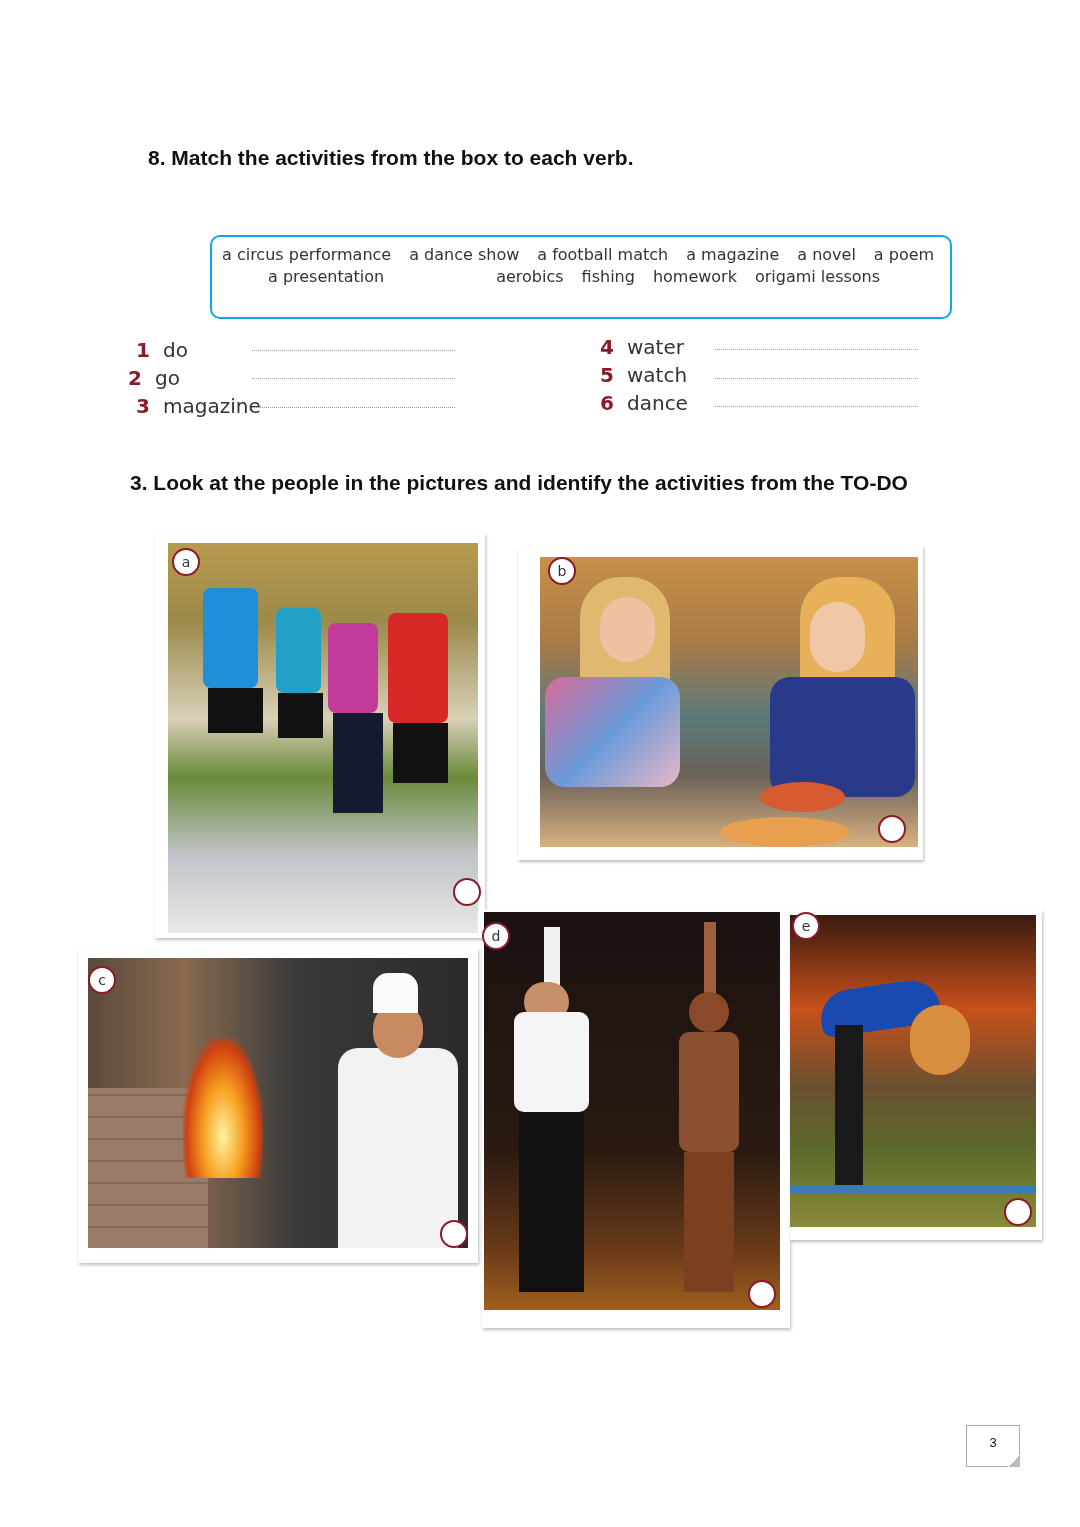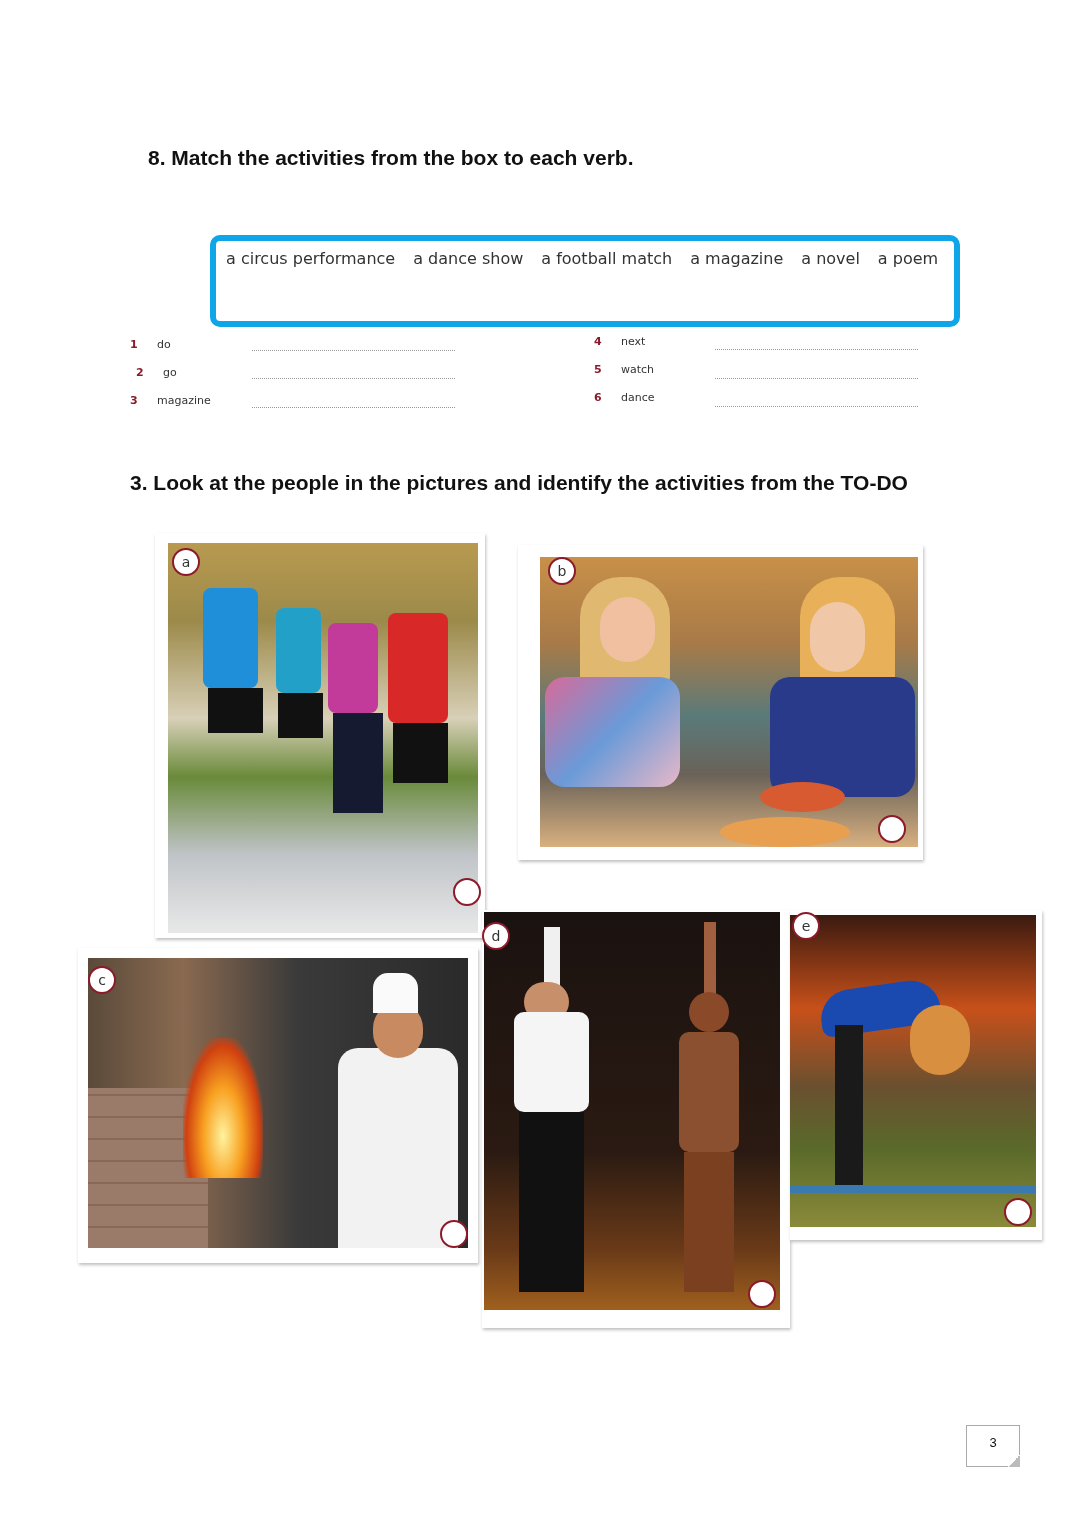--- a/index.html
+++ b/index.html
@@ -1,50 +1,53 @@
 <!DOCTYPE html>
 <html><head>
 <meta charset="utf-8">
 <style>
   html,body{margin:0;padding:0;background:#fff;}
   body{width:1080px;height:1527px;position:relative;overflow:hidden;font-family:"Liberation Sans",sans-serif;color:#111;}
   .abs{position:absolute;}
   .heading{font-weight:bold;font-size:21px;line-height:25px;}
-  .wordbox{position:absolute;left:210px;top:235px;width:738px;height:80px;border:6px solid #0ea5e9;border-radius:10px;font-family:"DejaVu Sans",sans-serif;font-size:16px;color:#333;}
+  .wordbox{position:absolute;left:210px;top:235px;width:738px;height:80px;border:2px solid #0ea5e9;border-radius:10px;font-family:"DejaVu Sans",sans-serif;font-size:16px;color:#333;}
   .wb-line{position:absolute;white-space:nowrap;}
   .wb-line span{margin-right:18px;}
-  .verb-row{position:absolute;font-family:"DejaVu Sans",sans-serif;font-size:11px;color:#333;}
+  .verb-row{position:absolute;font-family:"DejaVu Sans",sans-serif;font-size:20px;color:#333;margin-left:6px;}
   .verb-num{color:#8b1a2a;font-weight:bold;display:inline-block;width:27px;}
   .blank{position:absolute;height:1px;border-bottom:1px dotted #999;width:203px;}
   .photo{position:absolute;background:#fff;box-shadow:1px 2px 3px rgba(0,0,0,.25);}
   .photo .img{position:absolute;overflow:hidden;}
   .badge{position:absolute;width:24px;height:24px;border-radius:50%;background:#fff;border:2px solid #8b1a2a;font-family:"DejaVu Sans",sans-serif;font-size:14px;line-height:24px;text-align:center;color:#333;}
   .ans{position:absolute;width:24px;height:24px;border-radius:50%;background:#fff;border:2px solid #8b1a2a;}
   .pageno{position:absolute;left:966px;top:1425px;width:52px;height:40px;border:1px solid #aaa;background:#fff;font-size:13px;text-align:center;line-height:34px;}
   .pageno:after{content:"";position:absolute;right:-1px;bottom:-1px;width:12px;height:12px;background:linear-gradient(135deg,#fff 50%,#bbb 50%);}
 </style>
 </head>
 <body>
 
 <div class="abs heading" style="left:148px;top:145px;">8.  Match the activities from the box to each verb.</div>
 
 <div class="wordbox">
   <div class="wb-line" style="left:10px;top:8px;">
     <span>a circus performance</span><span>a dance show</span><span>a football match</span><span>a magazine</span><span>a novel</span><span style="margin-right:0">a poem</span>
   </div>
+  <div class="wb-line" style="left:56px;top:30px;">
+    <span style="margin-right:112px">a presentation</span><span>aerobics</span><span>fishing</span><span>homework</span><span>origami lessons</span>
+  </div>
 </div>
 
 <div class="verb-row" style="left:130px;top:338px;"><span class="verb-num">1</span><span>do</span></div>
 <div class="blank" style="left:252px;top:349px;"></div>
-<div class="verb-row" style="left:136px;top:366px;"><span class="verb-num">2</span><span>go</span></div>
+<div class="verb-row" style="left:122px;top:366px;"><span class="verb-num">2</span><span>go</span></div>
 <div class="blank" style="left:252px;top:377px;"></div>
 <div class="verb-row" style="left:130px;top:394px;"><span class="verb-num">3</span><span>magazine</span></div>
 <div class="blank" style="left:252px;top:406px;"></div>
 
-<div class="verb-row" style="left:594px;top:335px;"><span class="verb-num">4</span><span>next</span></div>
+<div class="verb-row" style="left:594px;top:335px;"><span class="verb-num">4</span><span>water</span></div>
 <div class="blank" style="left:715px;top:348px;"></div>
 <div class="verb-row" style="left:594px;top:363px;"><span class="verb-num">5</span><span>watch</span></div>
 <div class="blank" style="left:715px;top:377px;"></div>
 <div class="verb-row" style="left:594px;top:391px;"><span class="verb-num">6</span><span>dance</span></div>
 <div class="blank" style="left:715px;top:405px;"></div>
 
 <div class="abs heading" style="left:130px;top:470px;text-align:right;">
   <div>3. Look at the people in the pictures and identify the activities from the TO-DO</div>
 </div>
 

